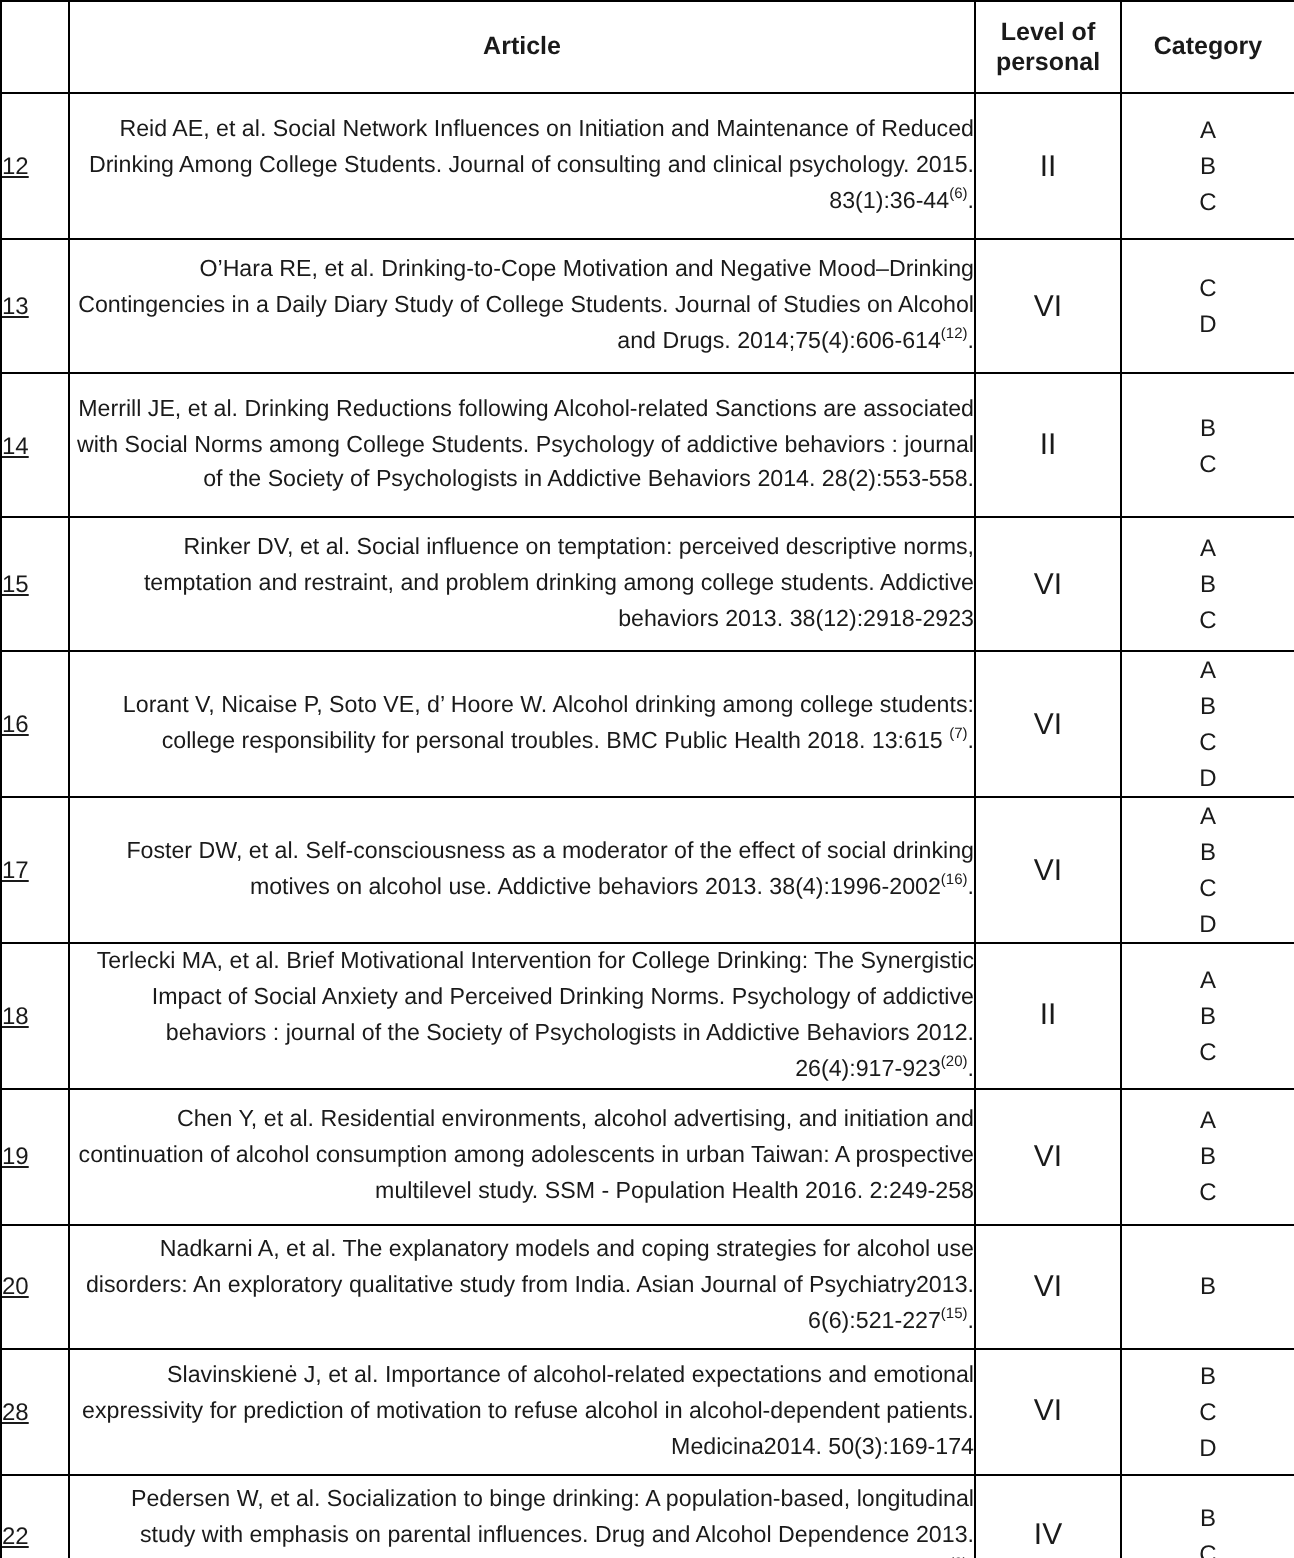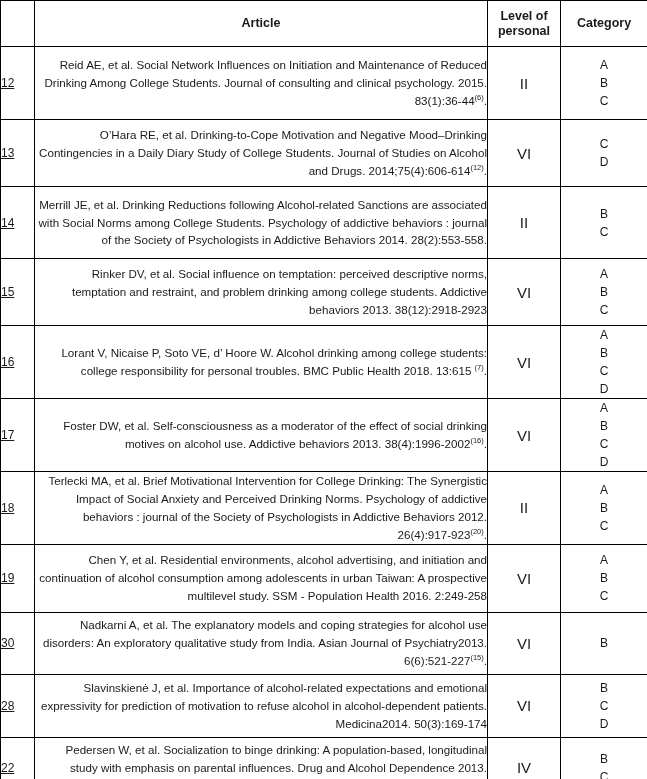--- a/index.html
+++ b/index.html
@@ -181,21 +181,21 @@
           <td class="num-cell">19</td>
           <td class="article-cell"><span>Chen Y, et al. Residential environments, alcohol advertising, and initiation and continuation of alcohol consumption among adolescents in urban Taiwan: A prospective multilevel study. SSM - Population Health 2016. 2:249-258</span></td>
           <td class="level-cell">VI</td>
           <td class="cat-cell">
             <span class="cat-letter">A</span>
             <span class="cat-letter">B</span>
             <span class="cat-letter">C</span>
           </td>
         </tr>
         <tr style="height: 62px;">
-          <td class="num-cell">30</td>
+          <td class="num-cell">20</td>
           <td class="article-cell"><span>Nadkarni A, et al. The explanatory models and coping strategies for alcohol use disorders: An exploratory qualitative study from India. Asian Journal of Psychiatry2013. 6(6):521-227</span><sup class="ref">(15)</sup><span>.</span></td>
           <td class="level-cell">VI</td>
           <td class="cat-cell">
             <span class="cat-letter">B</span>
           </td>
         </tr>
         <tr style="height: 63px;">
           <td class="num-cell">28</td>
           <td class="article-cell"><span>Slavinskienė J, et al. Importance of alcohol-related expectations and emotional expressivity for prediction of motivation to refuse alcohol in alcohol-dependent patients. Medicina2014. 50(3):169-174</span></td>
           <td class="level-cell">VI</td>

